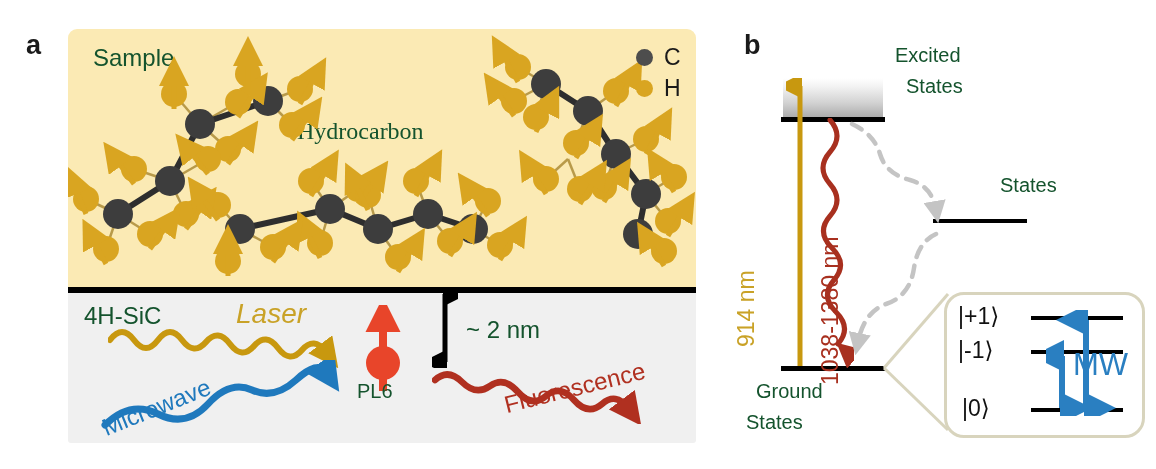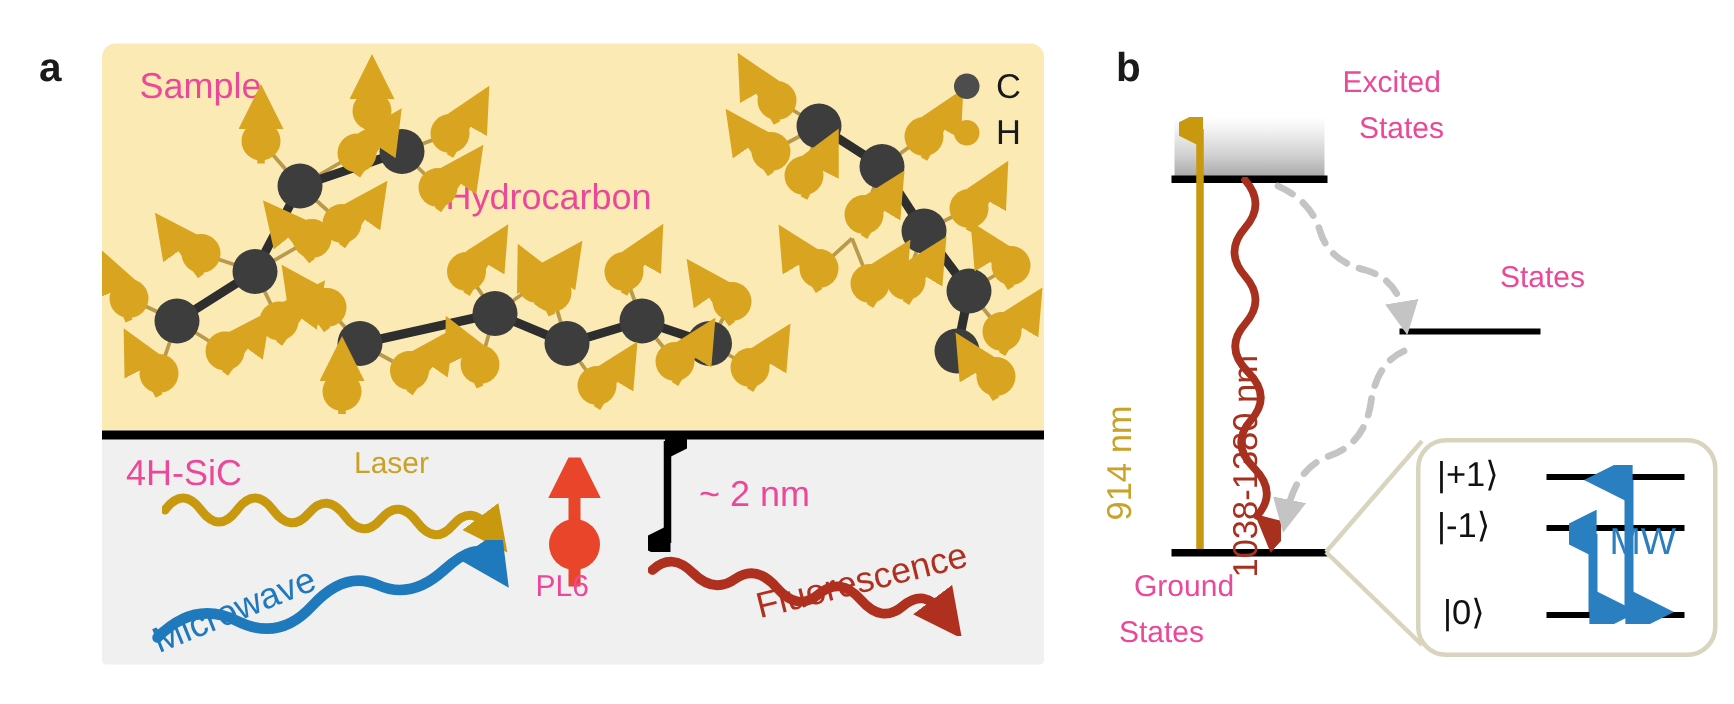--- a/index.html
+++ b/index.html
@@ -1,20 +1,20 @@
 <!DOCTYPE html>
 <html><head>
 <meta charset="utf-8">
 <style>
   html,body{margin:0;padding:0;background:#ffffff;}
   body{width:1156px;height:469px;font-family:"Liberation Sans",sans-serif;overflow:hidden;}
   #fig{position:relative;width:1156px;height:469px;background:#ffffff;}
   .abs{position:absolute;}
   .panel-letter{font-weight:bold;font-size:27px;color:#1a1a1a;line-height:1;}
-  .lbl{color:#ec4899;font-size:23px;line-height:1.08;white-space:nowrap;}
+  .lbl{color:#14532d;font-size:23px;line-height:1.08;white-space:nowrap;}
   .lbl-b{font-size:20px;}
   
   #sample-box{left:68px;top:29px;width:628px;height:258px;background:#fbeab4;
               border-top-left-radius:9px;border-top-right-radius:9px;}
   #interface-line{left:68px;top:287px;width:628px;height:6px;background:#000000;}
   #substrate-box{left:68px;top:293px;width:628px;height:150px;background:#f0f0f0;
               border-bottom-left-radius:3px;border-bottom-right-radius:3px;}
   #legend{left:636px;top:42px;}
   .legend-row{display:flex;align-items:center;height:31px;}
   .legend-dot{width:17px;height:17px;border-radius:50%;}
@@ -23,36 +23,36 @@
   
   #es-band{left:783px;top:78px;width:100px;height:40px;
            background:linear-gradient(to bottom,#ffffff 0%,#f2f2f2 22%,#d2d2d2 62%,#a9a9a9 100%);}
   #es-line{left:781px;top:117px;width:104px;height:5px;background:#000;}
   #gs-line{left:781px;top:366px;width:104px;height:5px;background:#000;}
   #is-line{left:933px;top:219px;width:94px;height:4px;background:#000;}
   #inset{left:944px;top:292px;width:195px;height:140px;border:3px solid #d8d4bd;
          border-radius:20px;background:#ffffff;}
   .inset-level{position:absolute;height:4px;background:#000;}
   .ket{position:absolute;font-size:23px;color:#111;white-space:nowrap;}
-  #mw-label{position:absolute;left:1073px;top:347px;font-size:25px;color:#2a7fc1;}
+  #mw-label{position:absolute;left:1073px;top:347px;font-size:31px;color:#2a7fc1;}
 </style>
 </head>
 <body>
 
 <div id="fig">
 
   <div class="abs panel-letter" style="left:26px;top:32px;">a</div>
 
   <div class="abs" id="sample-box"></div>
   <div class="abs" id="substrate-box"></div>
   <div class="abs" id="interface-line"></div>
 
   <div class="abs lbl" style="left:93px;top:45px;font-size:24px;">Sample</div>
 
-  <div class="abs lbl" style="left:297px;top:119px;font-size:24px;">Hydrocarbon</div>
+  <div class="abs lbl" style="left:297px;top:119px;font-size:24px;font-family:Liberation Serif, serif;">Hydrocarbon</div>
 
   <div class="abs lbl" style="left:84px;top:303px;font-size:24px;">4H-SiC</div>
 
   <svg class="abs" style="left:68px;top:29px;" width="628" height="258">
     <defs>
       <g id="spinH">
         <circle cx="0" cy="0" r="13" fill="#d9a521"></circle>
       </g>
       <marker id="spinarrow" markerWidth="6" markerHeight="6" refX="1" refY="3" orient="auto">
           <path d="M0,0 L6,3 L0,6 z" fill="#d9a521"></path>
@@ -218,21 +218,21 @@
   </div>
 
   <svg class="abs" style="left:108px;top:322px;" width="262" height="50">
     <defs>
         <marker id="goldhead" markerWidth="5" markerHeight="5" refX="1.6" refY="2.5" orient="auto">
           <path d="M0,0 L5,2.5 L0,5 z" fill="#c8980f"></path>
         </marker>
       </defs>
     <path d="M2,18 Q14,2 26,18 T50,18 T74,18 T98,20 T122,22 T146,24 T170,26 T194,28 T218,30" stroke="#c8980f" stroke-width="6" fill="none" stroke-linecap="round" marker-end="url(#goldhead)"></path>
   </svg>
-  <div class="abs lbl" style="left:236px;top:299px;font-size:20px;color:#c9a227;">Laser</div>
+  <div class="abs lbl" style="left:236px;top:299px;font-size:28px;color:#c9a227;font-style:italic;">Laser</div>
 
   <svg class="abs" style="left:100px;top:360px;" width="270" height="72">
     <defs>
         <marker id="bluehead" markerWidth="5" markerHeight="5" refX="1.6" refY="2.5" orient="auto">
           <path d="M0,0 L5,2.5 L0,5 z" fill="#1f79bd"></path>
         </marker>
       </defs>
     <path d="M5,65 Q30,40 58,54 T108,44 T152,30 T196,20 T226,12" stroke="#1f79bd" stroke-width="7" fill="none" stroke-linecap="round" marker-end="url(#bluehead)"></path>
   </svg>
   <div class="abs lbl rot-txt" style="left:108px;top:415px;font-size:24px;color:#1f79bd;transform:rotate(-22deg);">Microwave</div>

